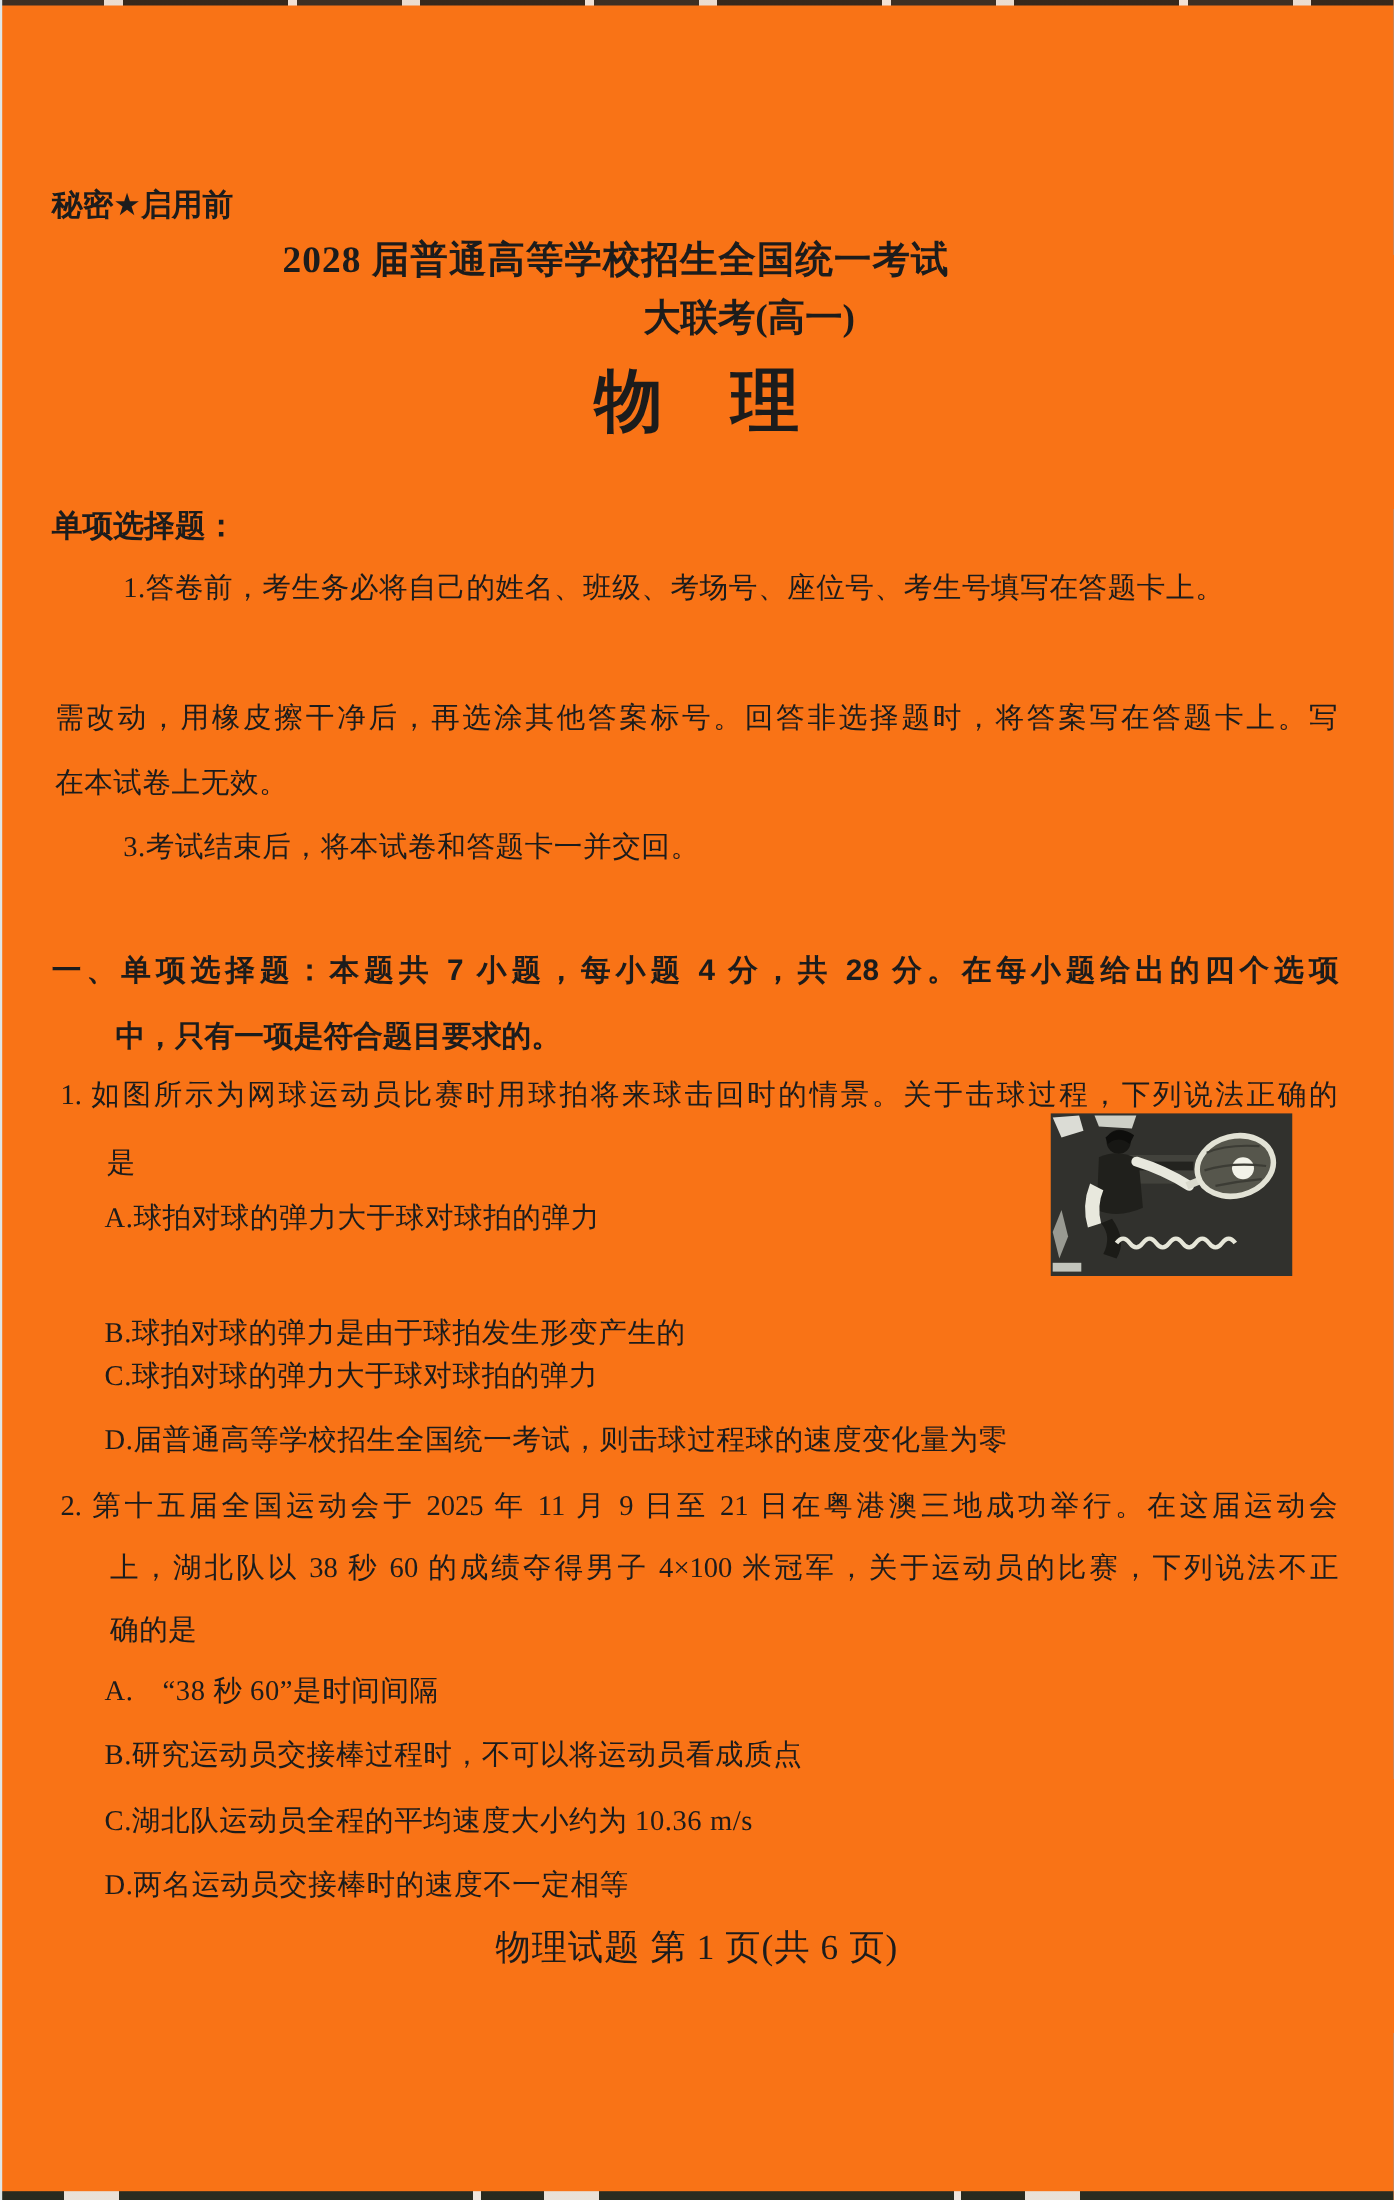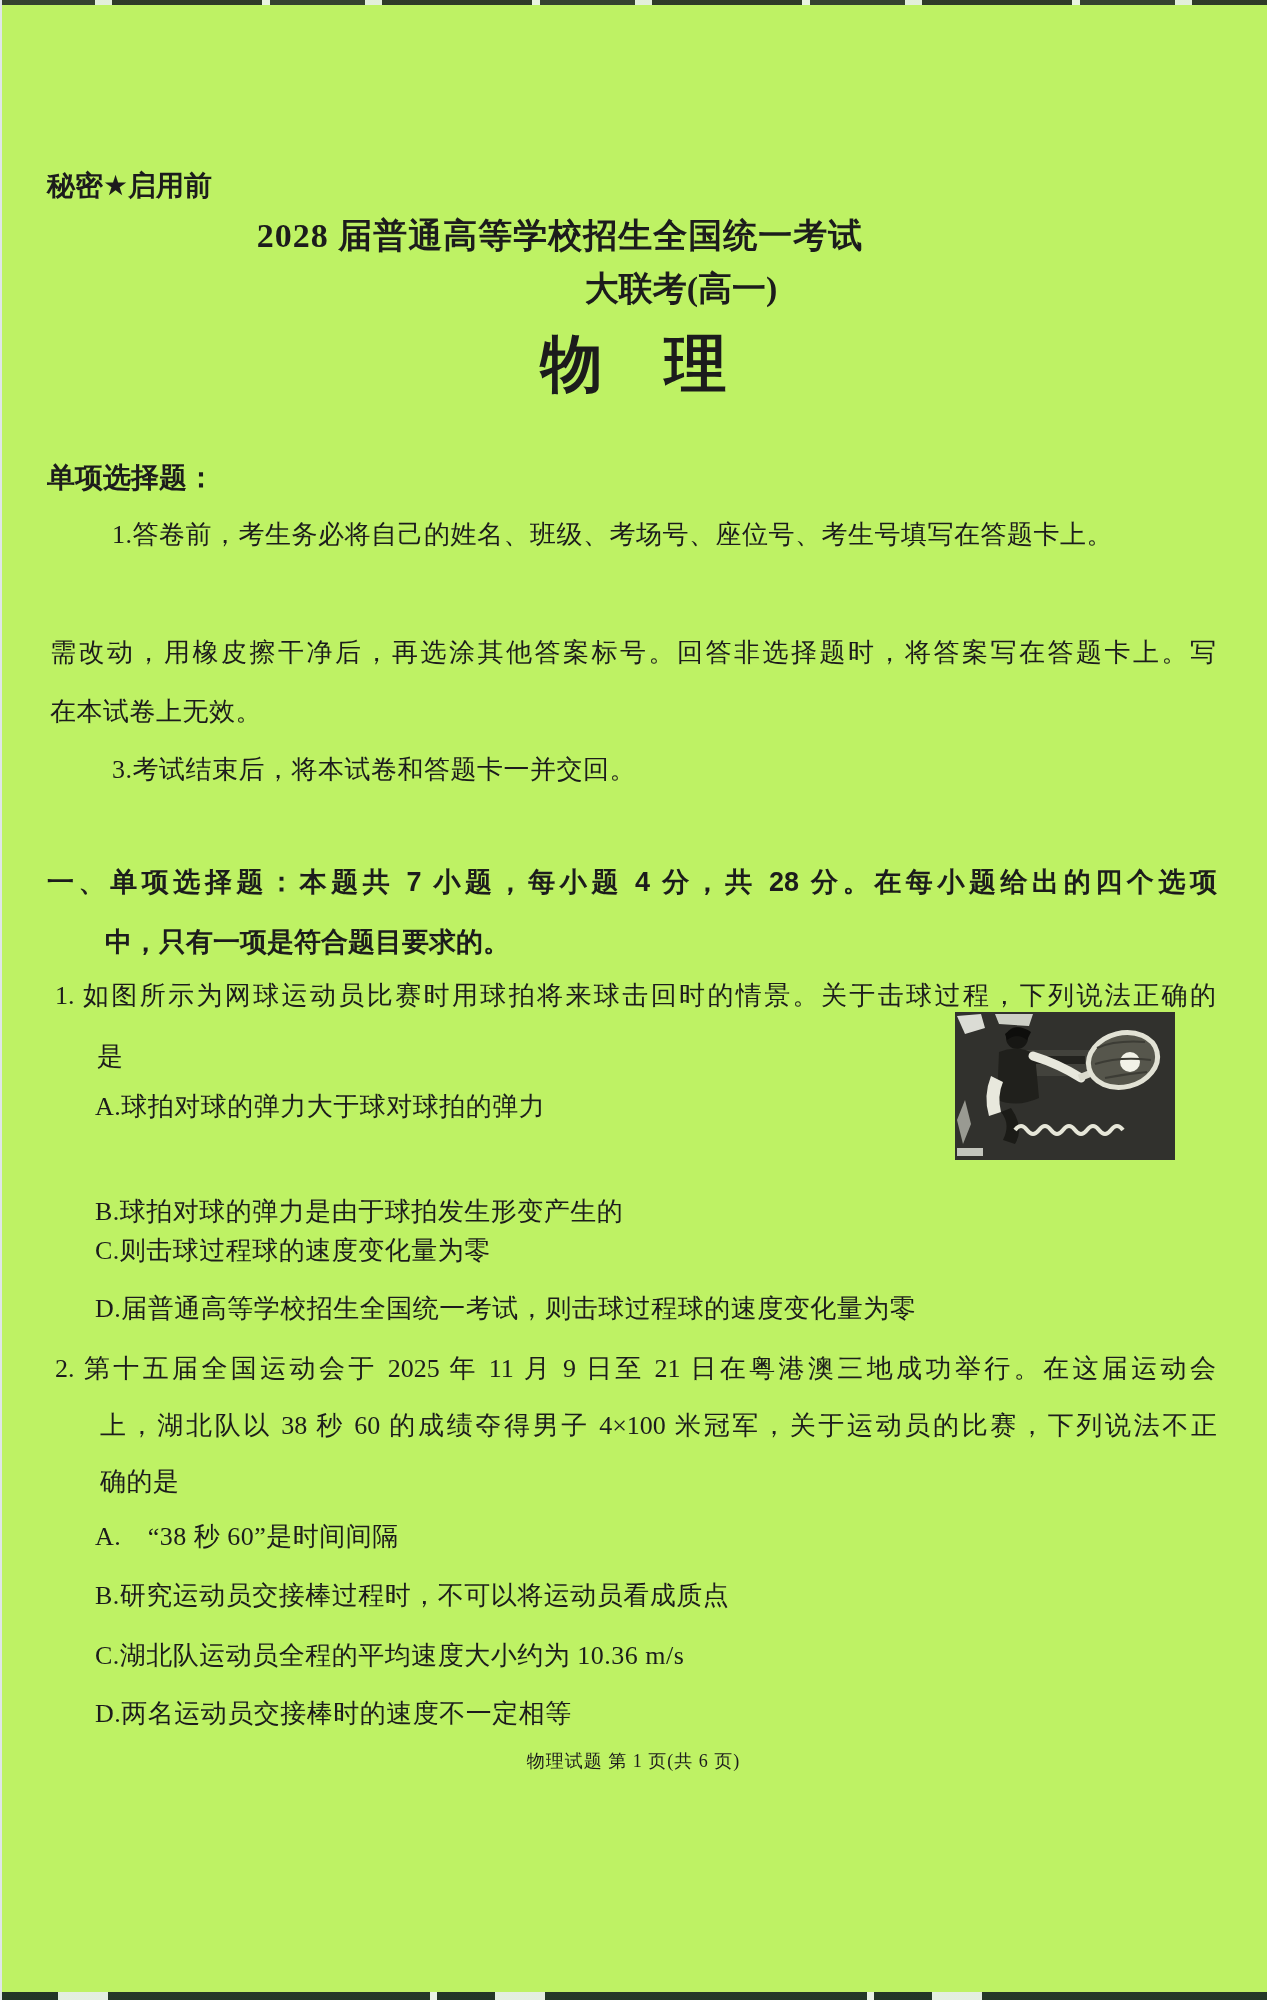--- a/index.html
+++ b/index.html
@@ -1,18 +1,18 @@
 <!DOCTYPE html>
 <html><head>
 <meta charset="utf-8">
 <style>
   html,body { margin:0; padding:0; background:#9a9a9a; }
   .page {
     position:relative; width:1267px; height:2000px; margin:0 auto;
-    background:#bef264; overflow:hidden; color:#1c1c1c;
+    background:#f97316; overflow:hidden; color:#1c1c1c;
     font-family:"Liberation Serif","DejaVu Serif",serif;
   }
   .abs { position:absolute; }
   .sans { font-family:"Liberation Sans","DejaVu Sans",sans-serif; }
   .body-line { font-size:26px; line-height:33px; white-space:nowrap; letter-spacing:0.5px;font-family:Liberation Serif, serif; }
   .just { white-space:normal; text-align:justify; text-align-last:justify; letter-spacing:0; }
   .num-gap { display:inline-block; min-width:6px; }
 
   
   #scan-top { left:0; top:0; width:1267px; height:5px;
@@ -48,21 +48,21 @@
   #q1-opt-d { left:95px; top:1292px; }
 
   #q2-line1 { left:55px; top:1352px; width:1161px; }
   #q2-line2 { left:100px; top:1409px; width:1117px; }
   #q2-line3 { left:100px; top:1465px; }
   #q2-opt-a { left:95px; top:1520px; }
   #q2-opt-b { left:95px; top:1579px; }
   #q2-opt-c { left:95px; top:1639px; }
   #q2-opt-d { left:95px; top:1697px; }
 
-  #page-footer { left:0; top:1749px; width:1267px; text-align:center; font-size:18px; letter-spacing:1px; }
+  #page-footer { left:0; top:1749px; width:1267px; text-align:center; font-size:32px; letter-spacing:1px; }
 </style>
 </head>
 <body>
 
 <div class="page">
 
   <div class="abs" id="scan-top"></div>
   <div class="abs" id="scan-bottom"></div>
   <div class="abs" id="scan-left"></div>
 
@@ -102,21 +102,21 @@
       <circle cx="175" cy="50" r="10" fill="#f2f2e8"></circle>
       <path d="M142,36 Q160,28 190,30 M140,52 Q165,44 196,48 M150,66 Q170,62 192,60" stroke="#3c3c35" stroke-width="2" fill="none"></path>
       <path d="M56,96 Q70,116 60,132 L48,128 Q56,112 46,100 Z" fill="#1b1b17"></path>
       <path d="M60,118 q6,-8 12,0 q6,8 12,0 q6,-8 12,0 q6,8 12,0 q6,-8 12,0 q6,8 12,0 q6,-8 12,0 q6,8 12,0 q6,-8 12,0" stroke="#e6e6d8" stroke-width="4" fill="none"></path>
       <rect x="2" y="136" width="26" height="8" fill="#e9ebe0" opacity="0.8"></rect>
     </svg>
   </div>
 
   <div class="abs body-line" id="q1-opt-a">A.球拍对球的弹力大于球对球拍的弹力</div>
   <div class="abs body-line" id="q1-opt-b">B.球拍对球的弹力是由于球拍发生形变产生的</div>
-  <div class="abs body-line" id="q1-opt-c">C.则击球过程球的速度变化量为零</div>
+  <div class="abs body-line" id="q1-opt-c">C.球拍对球的弹力大于球对球拍的弹力</div>
   <div class="abs body-line" id="q1-opt-d">D.届普通高等学校招生全国统一考试，则击球过程球的速度变化量为零</div>
 
   <div class="abs body-line just" id="q2-line1"><span>2.</span><span class="num-gap"></span><span>第十五届全国运动会于 2025 年 11 月 9 日至 21 日在粤港澳三地成功举行。在这届运动会</span></div>
   <div class="abs body-line just" id="q2-line2">上，湖北队以 38 秒 60 的成绩夺得男子 4×100 米冠军，关于运动员的比赛，下列说法不正</div>
   <div class="abs body-line" id="q2-line3">确的是</div>
 
   <div class="abs body-line" id="q2-opt-a">A.　“38 秒 60”是时间间隔</div>
   <div class="abs body-line" id="q2-opt-b">B.研究运动员交接棒过程时，不可以将运动员看成质点</div>
   <div class="abs body-line" id="q2-opt-c">C.湖北队运动员全程的平均速度大小约为 10.36 m/s</div>
   <div class="abs body-line" id="q2-opt-d">D.两名运动员交接棒时的速度不一定相等</div>

